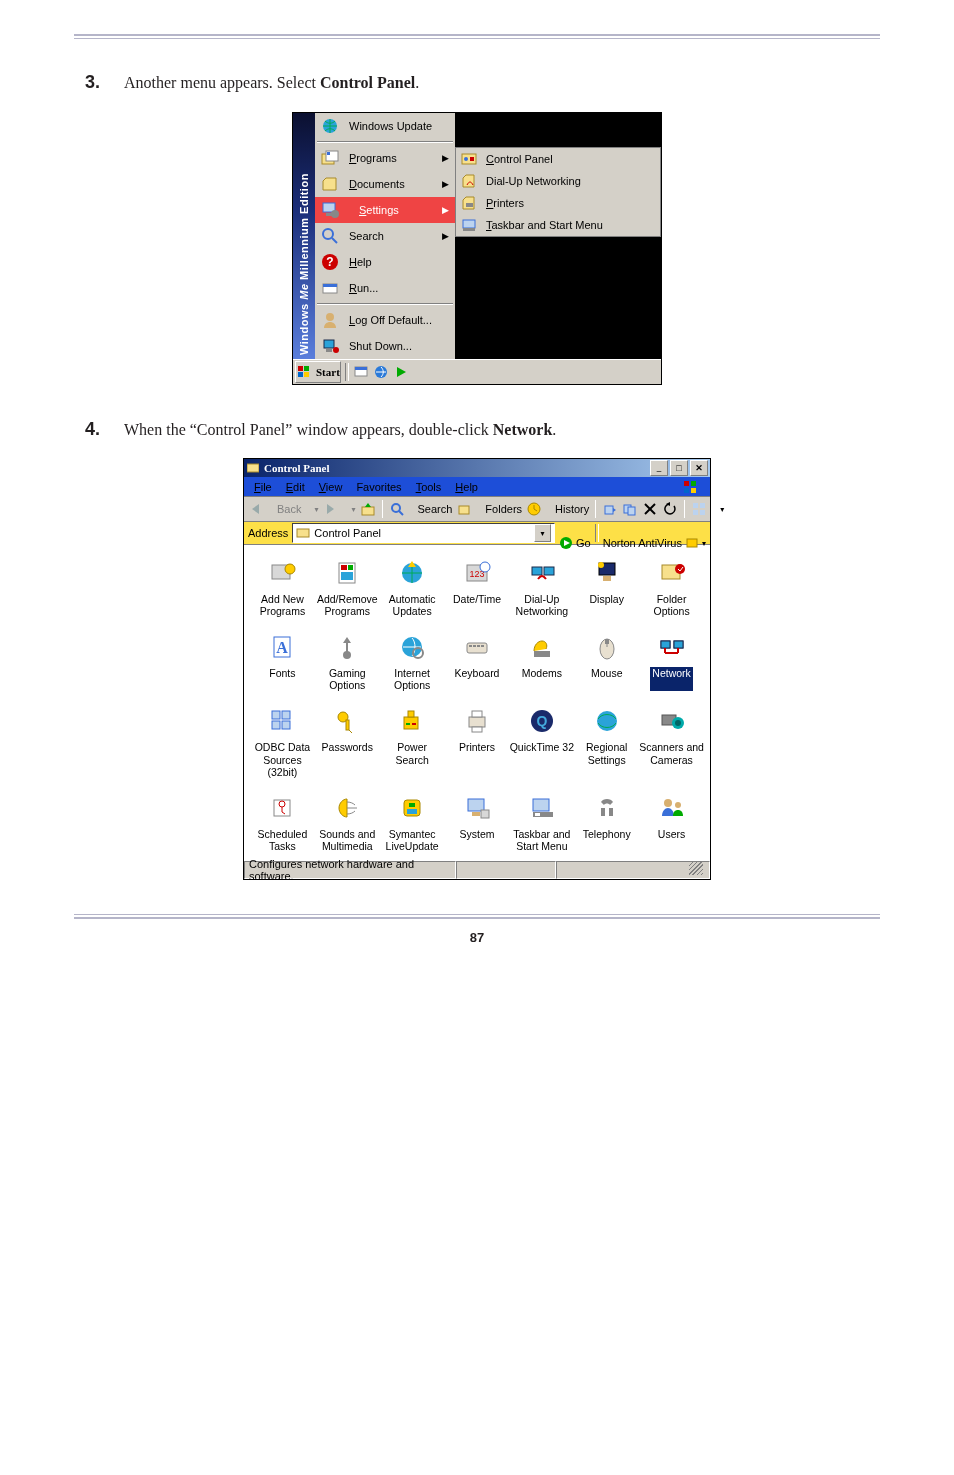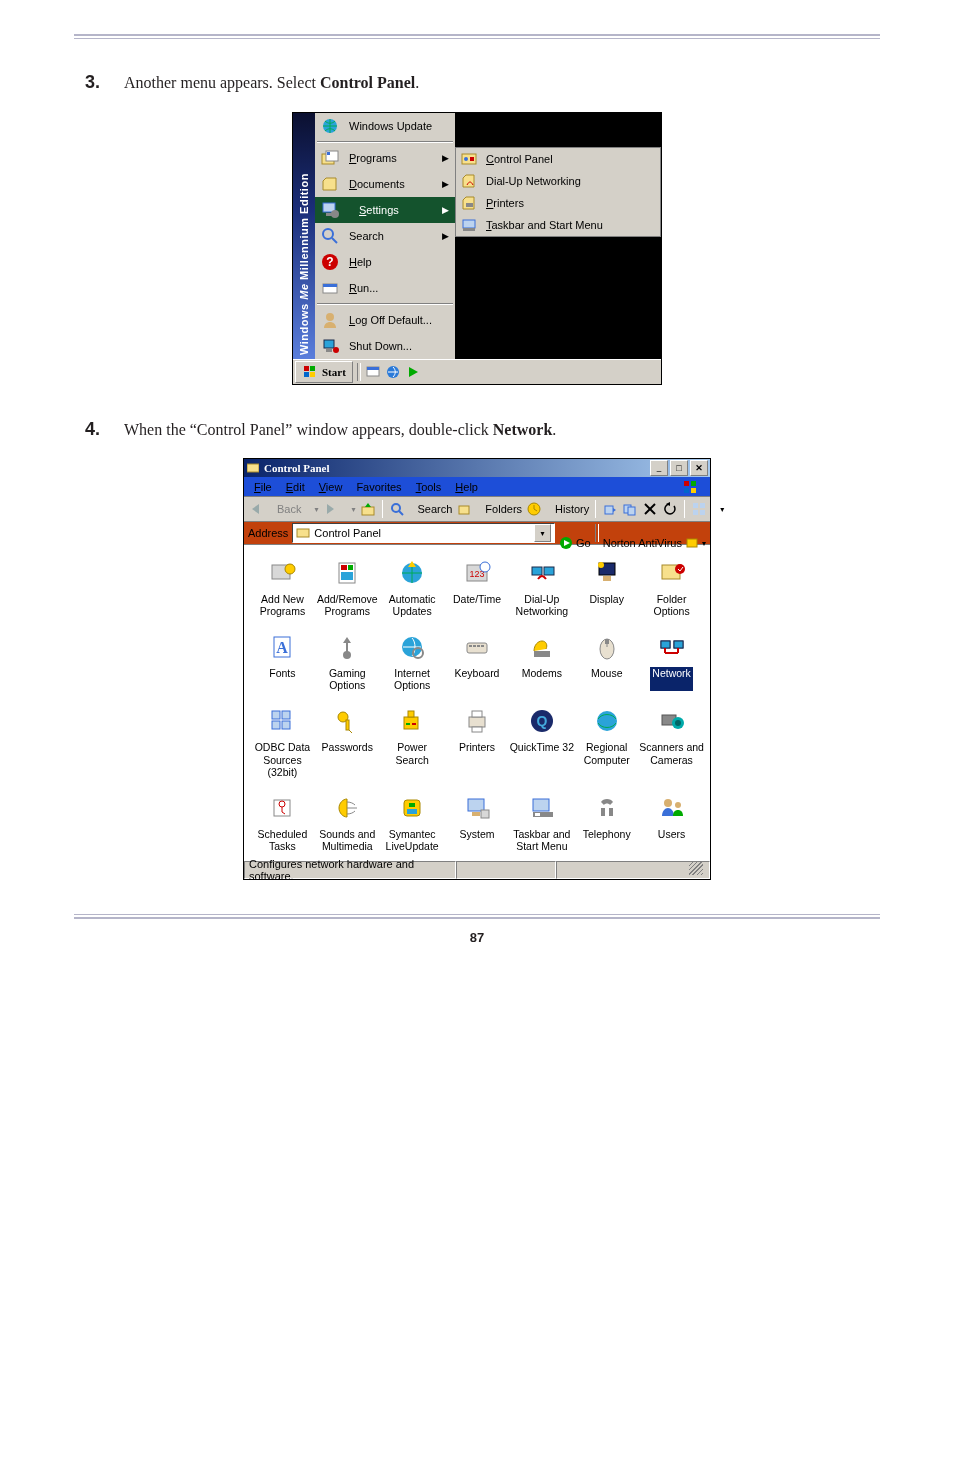--- a/index.html
+++ b/index.html
@@ -75,41 +75,41 @@
 
   .m-item {
     display: flex; align-items: center; gap: 8px;
     height: 26px; padding: 0 6px 0 4px;
     position: relative;
   }
   .m-item .ic { width: 22px; height: 22px; display:inline-flex; align-items:center; justify-content:center; }
   .m-item .lbl { flex: 1; white-space: nowrap; }
   .m-item .arrow { font-size: 9px; color:#000; }
   .m-sep { height: 1px; margin: 2px 2px; background: #808080; border-bottom: 1px solid #fff; }
-  .m-item.hover { background: #14532d; color: #fff; gap: 18px; }
+  .m-item.hover { background: #ef4444; color: #fff; gap: 18px; }
   .m-item.hover .arrow { color: #fff; }
   .underline-first::first-letter { text-decoration: underline; }
 
   .shot1 .sub {
     background: #d4d0c8;
     border: 1px solid #808080;
     box-shadow: 1px 1px 0 #000;
     margin: 34px 0 0 0;
   }
   .sub .m-item { height: 22px; font-size: 11px; }
   .sub .m-item .ic { width: 18px; height: 18px; }
 
   .shot1 .taskbar {
     height: 24px;
     background: #d4d0c8;
     border-top: 1px solid #fff;
     display: flex; align-items: center; gap: 4px; padding: 0 2px;
   }
   .start-btn {
-    height: 20px; padding: 0 6px;
+    height: 20px; padding: 0 0;
     border: 1px solid #808080; border-top-color:#fff; border-left-color:#fff;
     background: #d4d0c8;
     font: bold 11px Tahoma;
     display:flex; align-items:center; gap:4px;
   }
   .tray-ic { width:16px; height:16px; display:inline-flex; align-items:center; justify-content:center; }
 
   
   svg { display:block; }
 
@@ -144,21 +144,21 @@
   .menubar { height: 19px; background:#1d4ed8; display:flex; align-items:center; padding:0 4px; gap:2px; border-bottom:1px solid #808080; }
   .menubar span { padding:1px 6px; }
   .menubar .win-logo { margin-left:auto; width:18px; height:16px; }
 
   .toolbar { height: 24px; background:#d4d0c8; display:flex; align-items:center; padding:0 4px; gap:4px; border-bottom:1px solid #808080; font-size:11px;}
   .toolbar .tb { display:flex; align-items:center; gap:13px; color:#808080; }
   .toolbar .tb.enabled { color:#000; }
   .toolbar .sep { width:1px; height:18px; background:#808080; border-right:1px solid #fff; margin:0 2px;}
   .toolbar .ticon { width:16px; height:16px; display:inline-flex; align-items:center; justify-content:center;}
 
-  .addrbar { height: 22px; background:#c2410c; display:flex; align-items:center; padding:0 4px; gap:4px; border-bottom:1px solid #808080;}
+  .addrbar { height: 22px; background:#fde047; display:flex; align-items:center; padding:0 4px; gap:4px; border-bottom:1px solid #808080;}
   .addrbar .addr-lbl { }
   .addrbar .addr-box {
     flex:1; height:18px; background:#fff; border:1px solid #808080;
     border-top-color:#404040; border-left-color:#404040;
     display:flex; align-items:center; padding:0 3px; gap:4px;
     border-right-color:#fff; border-bottom-color:#fff;
   }
   .addr-box .dd { width:15px; height:16px; background:#d4d0c8; border:1px solid #808080; border-top-color:#fff; border-left-color:#fff; display:flex; align-items:center; justify-content:center; font-size:8px;}
   .go-btn { display:flex; align-items:center; gap:3px;margin-top:20px; }
   .nav-sep { width:2px; height:18px; border-left:1px solid #808080; border-right:1px solid #fff; }
@@ -754,21 +754,21 @@
               </div>
               <div class="cp-lbl">QuickTime 32</div>
             </div>
             <div class="cp-item">
               <div class="cp-ic">
                 <svg width="28" height="28">
                   <circle cx="14" cy="14" r="10" fill="#2aa3d9"></circle>
                   <path d="M5 12c4-6 14-6 18 0M5 16c4 6 14 6 18 0" stroke="#0a5" fill="none"></path>
                 </svg>
               </div>
-              <div class="cp-lbl">Regional Computer</div>
+              <div class="cp-lbl">Regional Settings</div>
             </div>
             <div class="cp-item">
               <div class="cp-ic">
                 <svg width="28" height="28">
                   <rect x="4" y="8" width="14" height="10" fill="#888" stroke="#555"></rect>
                   <circle cx="20" cy="16" r="6" fill="#0aa"></circle>
                   <circle cx="20" cy="16" r="3" fill="#066"></circle>
                 </svg>
               </div>
               <div class="cp-lbl">Scanners and Cameras</div>

